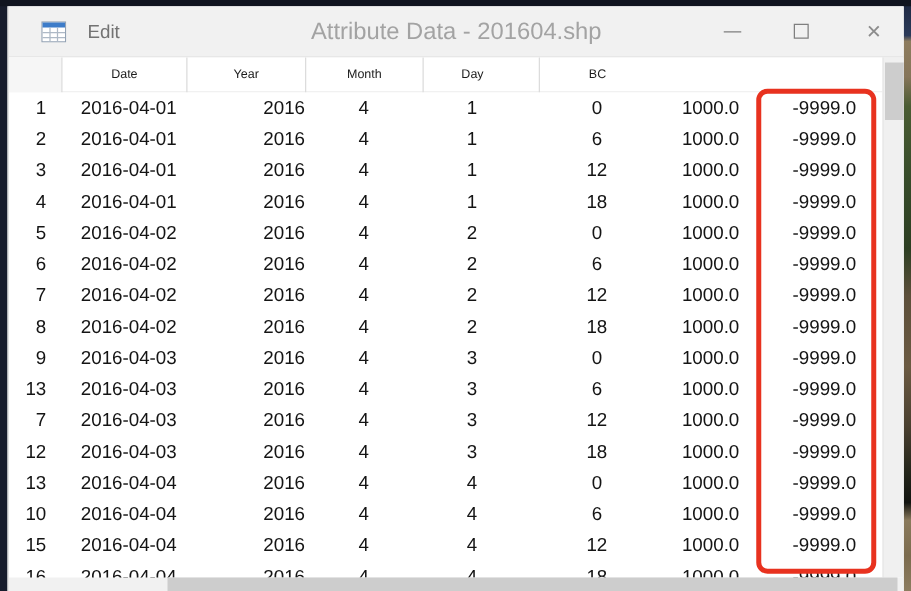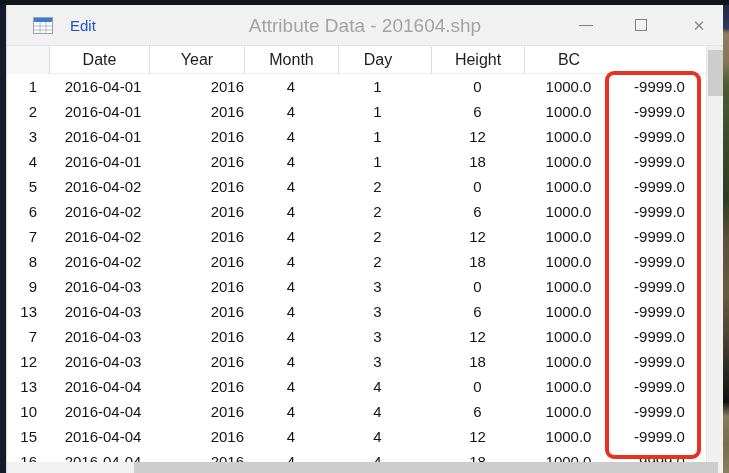--- a/index.html
+++ b/index.html
@@ -14,38 +14,38 @@
       #23251a 80%,#121410 85%,#8a7a5c 88%,#7b6b4e 94%,#8d7d60 100%);}
   .top-strip{position:absolute;left:0;top:0;width:729px;height:5px;background:#10141f;}
 
   
   .window{position:absolute;left:6px;top:5px;width:717px;height:468px;
     background:#ffffff;border-left:1px solid #d7d7d7;overflow:hidden;}
   .titlebar{position:absolute;left:0;top:0;width:100%;height:41px;
     background:#f1f1f1;border-bottom:1px solid #e3e3e3;}
   .app-icon{position:absolute;left:26px;top:12px;width:20px;height:17px;}
   .menu-edit{position:absolute;left:57px;top:0;height:41px;line-height:41px;
-    font-size:15px;color:#1d4ed8;padding:0 6px;}
+    font-size:15px;color:#737373;padding:0 6px;}
   .win-title{position:absolute;left:120px;right:120px;top:0;height:41px;line-height:41px;
     text-align:center;font-size:19px;color:#a3a3a3;white-space:nowrap;}
   .ctl{position:absolute;top:0;width:46px;height:41px;cursor:default;}
   .ctl-min{left:559px;}
   .ctl-max{left:614px;}
   .ctl-close{left:669px;}
   .glyph-min{position:absolute;left:13px;top:20px;width:14px;height:0;
     border-top:1px solid #7f7f7f;}
   .glyph-max{position:absolute;left:14px;top:14px;width:12px;height:12px;
     border:1px solid #7f7f7f;}
   .glyph-close{display:block;width:100%;height:41px;line-height:41px;text-align:center;
     font-size:15px;color:#8c8c8c;}
 
   
   .grid{display:grid;grid-template-columns:42px 100px 95px 94px 93px 93px 89px 93px;}
   .headerrow{position:absolute;left:0;top:41px;width:699px;height:28px;background:#ffffff;
-    border-bottom:1px solid #ededed;font-size:16px;color:#1c1c1c;}
+    border-bottom:1px solid #ededed;font-size:10px;color:#1c1c1c;}
   .hcell{height:28px;line-height:28px;text-align:center;border-left:1px solid #dcdcdc;
     overflow:hidden;white-space:nowrap;}
   .h0{border-left:none;background:#f6f6f6;}
   .h4{padding-right:14px;}
   .tbody{position:absolute;left:0;top:69px;width:699px;}
   .trow{height:25px;font-size:15px;color:#141414;background:#ffffff;}
   .cell{height:25px;line-height:25px;text-align:center;overflow:hidden;white-space:nowrap;}
   .c0{text-align:right;padding-right:12px;}
   .c1{padding-left:8px;}
   .c2{text-align:right;padding-left:5px;}
@@ -92,21 +92,20 @@
         <span class="glyph-close">✕</span>
       </div>
     </div>
 
     <div class="headerrow grid">
       <div class="hcell h0"></div>
       <div class="hcell h1">Date</div>
       <div class="hcell h2">Year</div>
       <div class="hcell h3">Month</div>
       <div class="hcell h4">Day</div>
-      <div class="hcell h6">Height</div>
       <div class="hcell h7">BC</div>
     </div>
 
     <div class="tbody">
         <div class="trow grid">
           <div class="cell c0">1</div>
           <div class="cell c1">2016-04-01</div>
           <div class="cell c2">2016</div>
           <div class="cell c3">4</div>
           <div class="cell c4">1</div>

